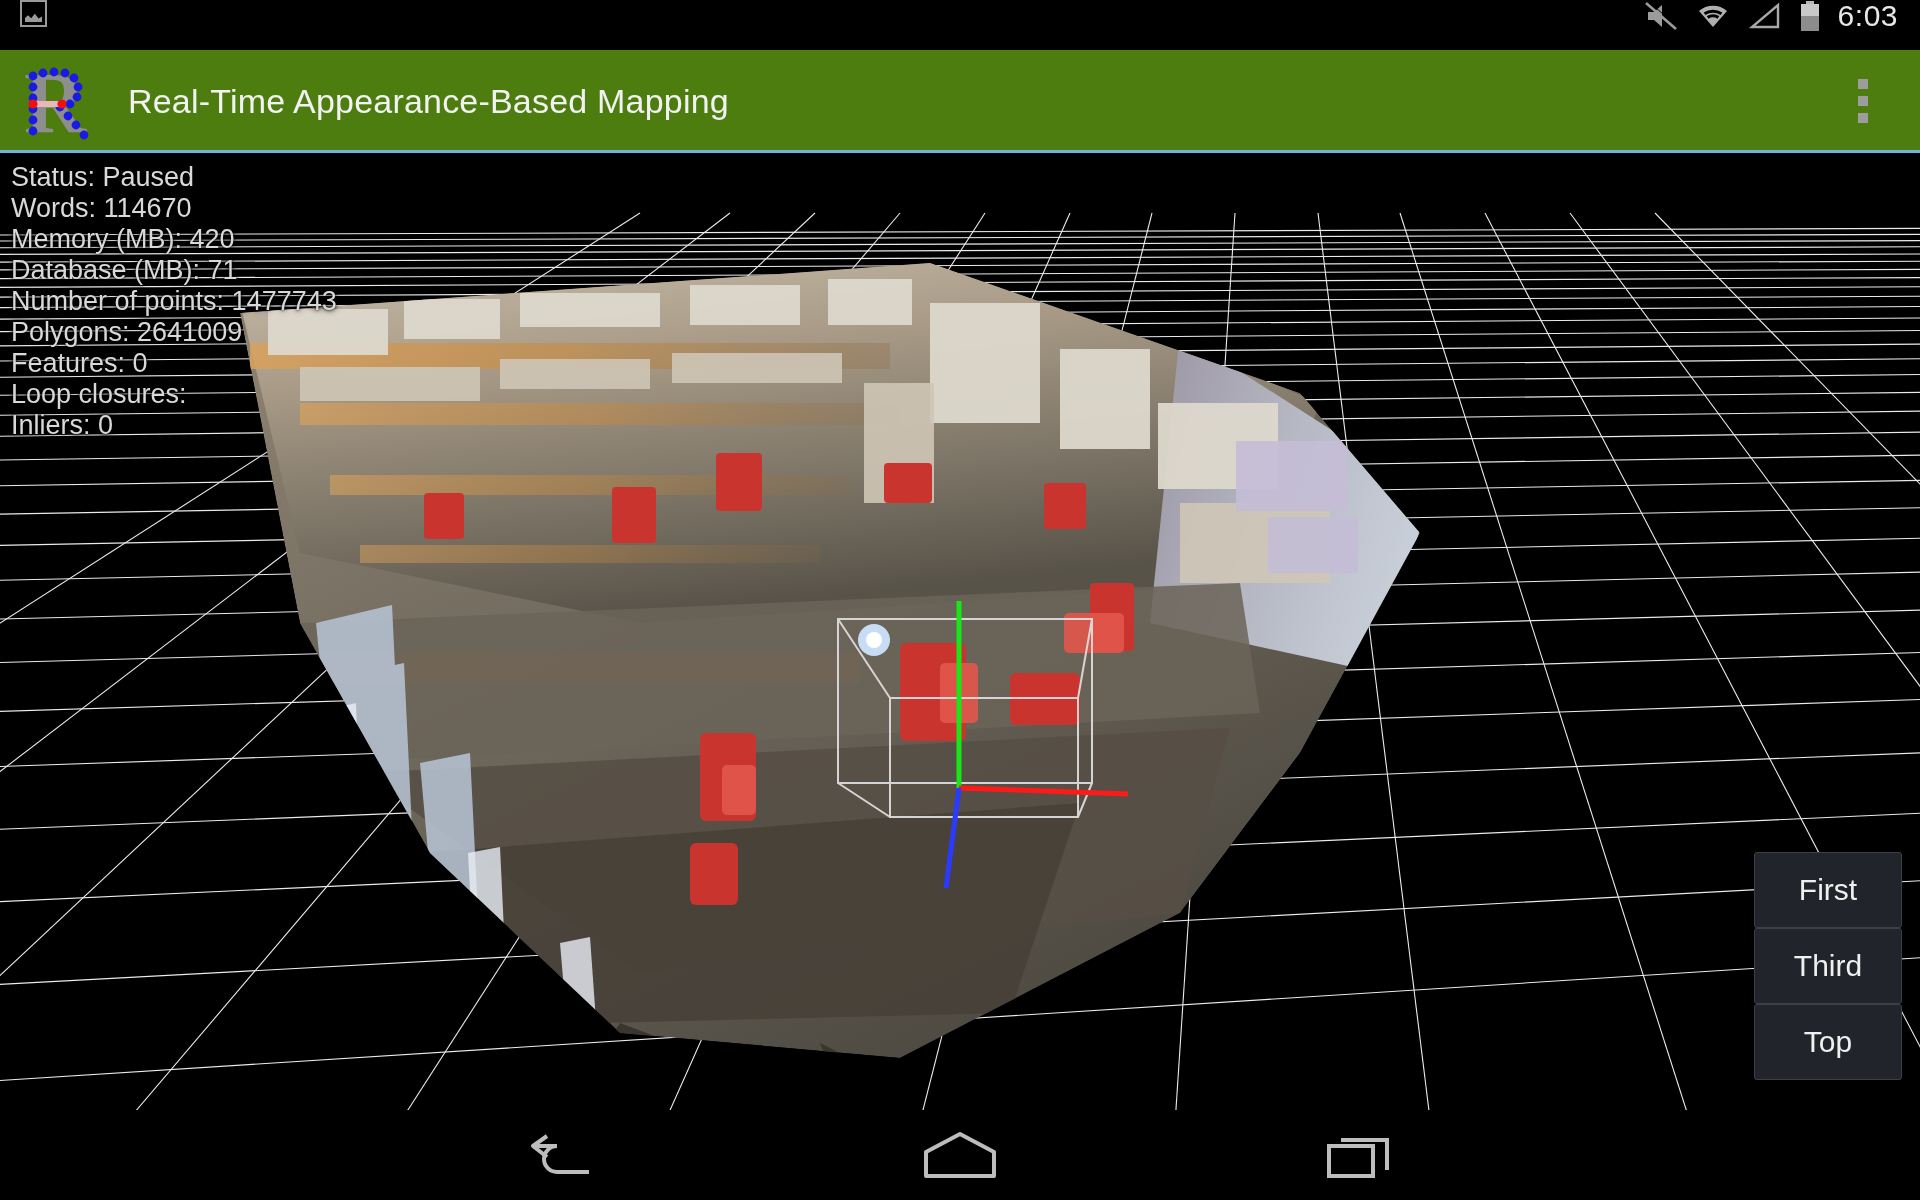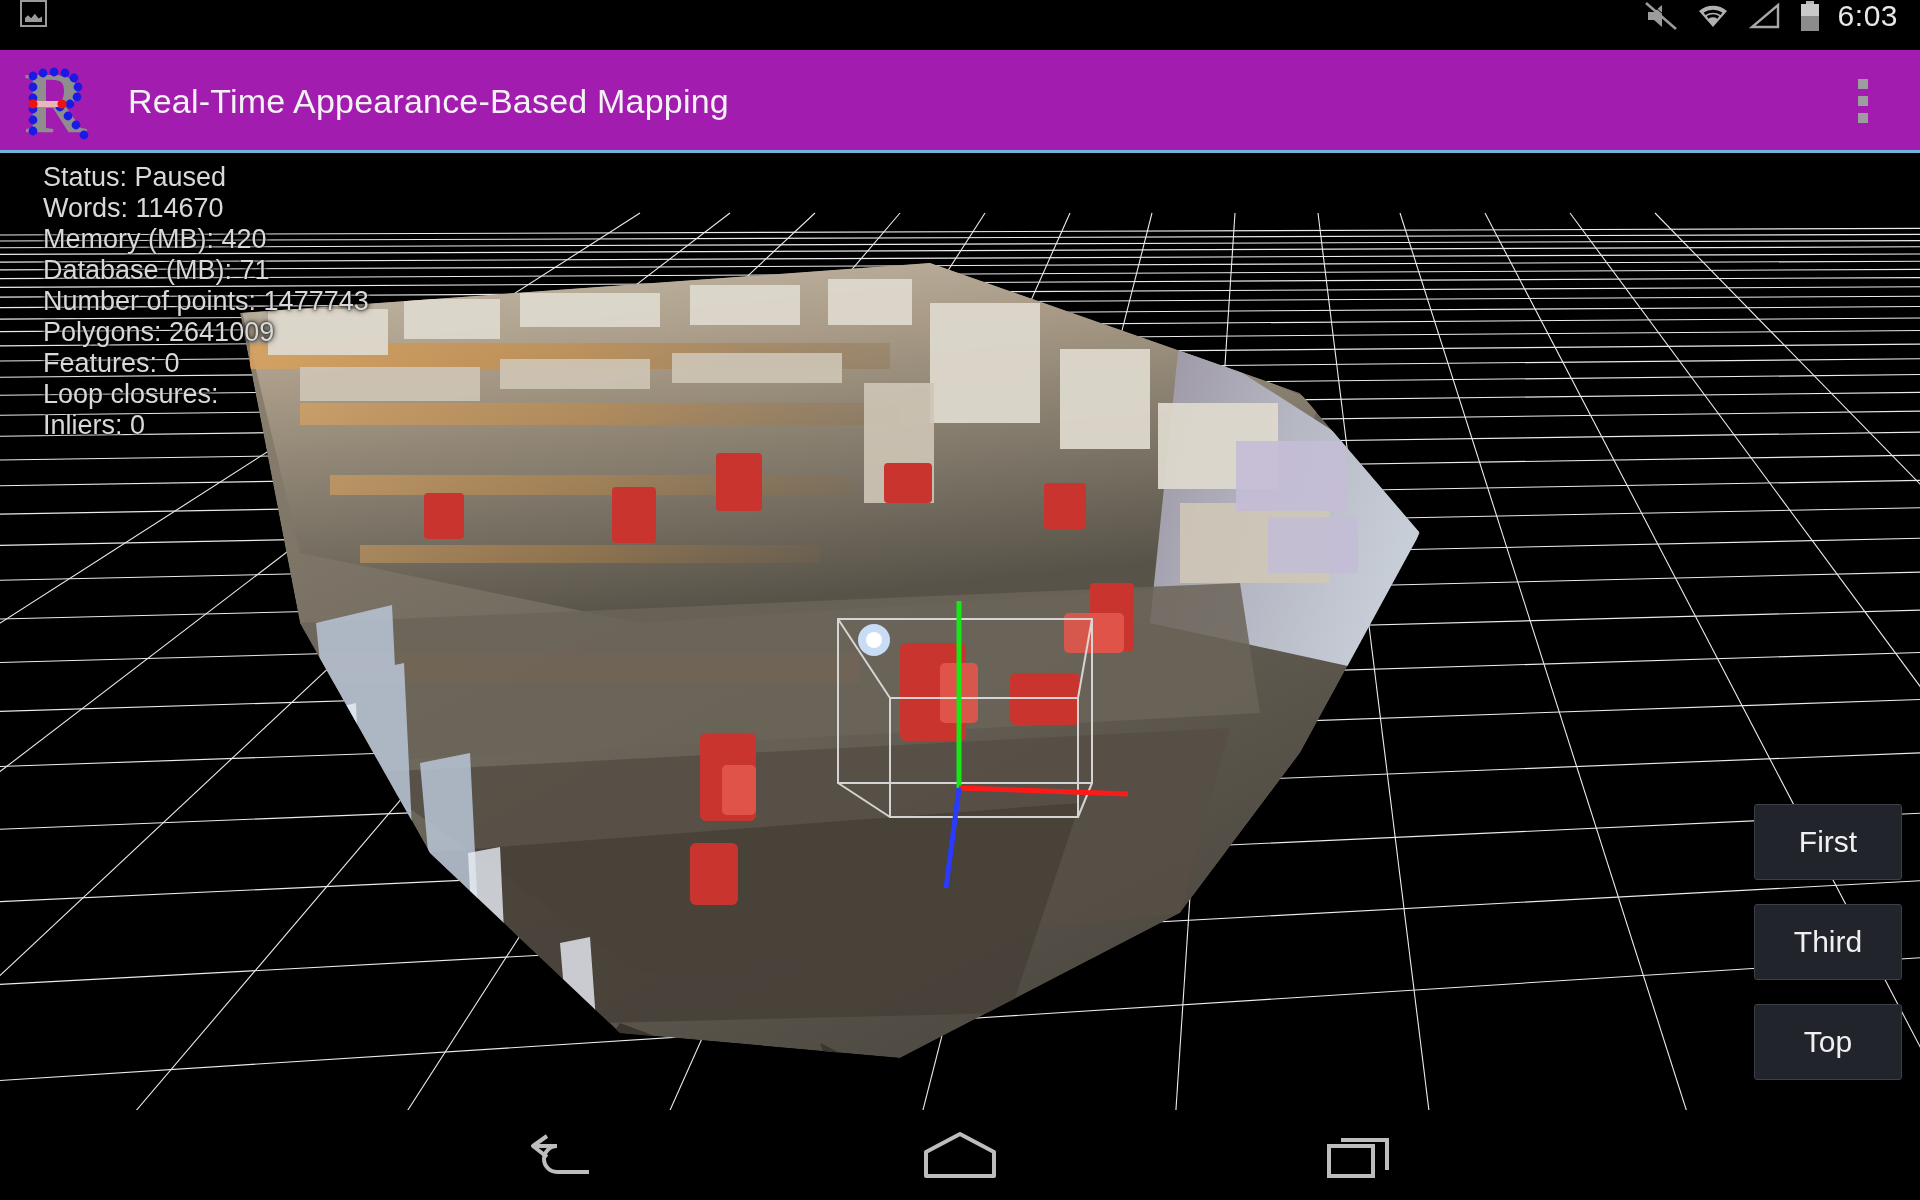--- a/index.html
+++ b/index.html
@@ -24,21 +24,21 @@
   }
   .photo-icon::after {
     content: ""; position: absolute; left: 3px; right: 3px; bottom: 3px; height: 9px;
     background: #9a9a9a;
     clip-path: polygon(0% 100%, 0% 55%, 18% 25%, 36% 58%, 58% 8%, 80% 62%, 100% 40%, 100% 100%);
   }
 
   
   .titlebar {
     position: absolute; top: 50px; left: 0; width: 1920px; height: 102px;
-    background: #a21caf; display: flex; align-items: center;
+    background: #4d7c0f; display: flex; align-items: center;
   }
   .title-text {
     color: #f2f2f2; font-size: 34px; font-weight: 400; letter-spacing: .2px;
     margin-left: 26px;
   }
   .logo-wrap { margin-left: 22px; width: 80px; height: 82px; }
   .overflow {
     position: absolute; right: 52px; top: 50%; transform: translateY(-50%);
     width: 10px; display: flex; flex-direction: column; gap: 7px; cursor: pointer;
   }
@@ -51,33 +51,32 @@
   .viewport {
     position: absolute; top: 153px; left: 0; width: 1920px; height: 1047px;
     background: #000; overflow: hidden;
   }
   .viewport svg.scene { position: absolute; top: 0; left: 0; }
 
   
   .overlay {
     position: absolute; top: 9px; left: 11px; z-index: 5;
     pointer-events: none;
-    margin-left: 32px;
   }
   .overlay div {
     color: #d9d9d9; font-size: 27px; line-height: 31px;
     font-family: "Liberation Sans", sans-serif;
     text-shadow: 0 0 3px #000, 0 0 6px #000;
     white-space: nowrap;
   }
 
   
   .viewbtns {
     position: absolute; right: 18px; bottom: 120px; z-index: 6;
-    display: flex; flex-direction: column; gap: 24px; align-items: stretch;
+    display: flex; flex-direction: column; align-items: stretch;
   }
   .vbtn {
     width: 148px; height: 76px; background: #21242b;
     border: 1px solid #3b3f47; border-radius: 3px;
     color: #f0f0f0; font-size: 30px;
     display: flex; align-items: center; justify-content: center;
     cursor: pointer;
   }
 
   

